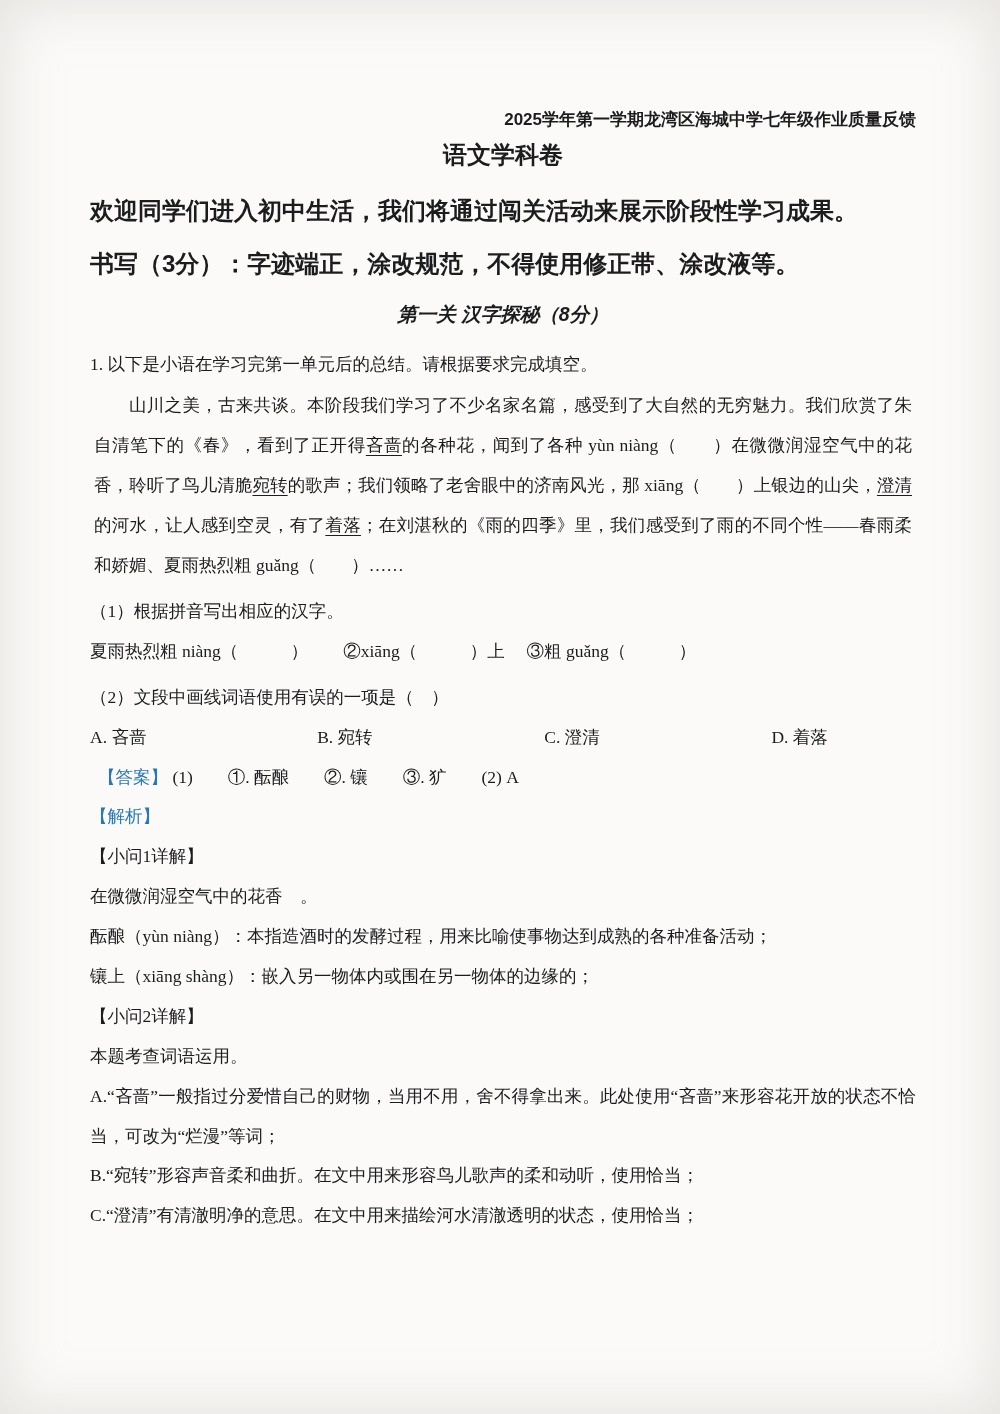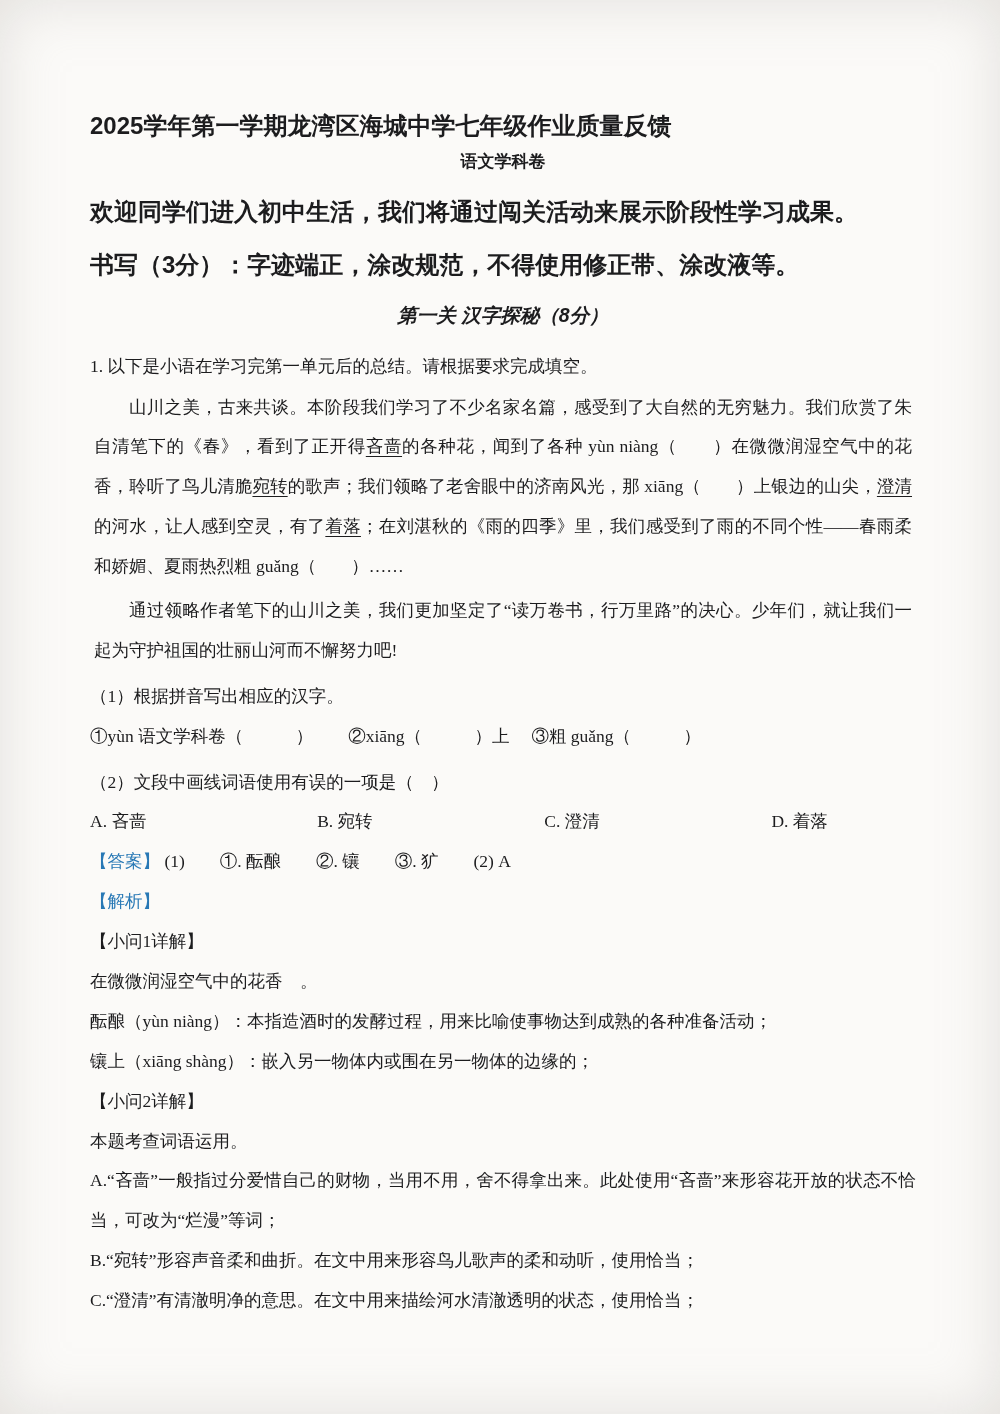--- a/index.html
+++ b/index.html
@@ -14,30 +14,30 @@
     background:#fbfaf8;
     color:#1c1c1e;
     box-shadow:inset 0 0 60px rgba(180,175,168,.35);
     overflow:hidden;
   }
   .content{
     padding:104px 84px 0 90px;
     font-size:17.5px;
   }
   .title-line{
-    text-align:left;
+    text-align:right;
     font-weight:bold;
-    font-size:24px;
+    font-size:17px;
     line-height:1.85;
     font-family:"Liberation Sans","DejaVu Sans",sans-serif;
   }
   .subtitle-line{
     text-align:center;
     font-weight:bold;
-    font-size:17px;
+    font-size:24px;
     line-height:1.7;
     font-family:Liberation Serif, serif;
   }
   .bold-note{
     font-weight:bold;
     font-size:24px;
     margin-top:17px;
     line-height:1.5;
     font-family:"Liberation Sans","DejaVu Sans",sans-serif;
   }
@@ -70,45 +70,44 @@
   .options-row{
     display:grid;
     grid-template-columns:27.5% 27.5% 27.5% 17.5%;
     line-height:2.28;
   }
   u.mark{
     text-decoration:underline;
     text-underline-offset:4px;
   }
   .blue{color:#2878b5;}
-  .answer-line{line-height:2.28;}
+  .answer-line{line-height:2.28;margin-left:8px;}
 </style>
 </head>
 <body>
 
 <div class="page">
   <div class="content">
 
     <div class="title-line">2025学年第一学期龙湾区海城中学七年级作业质量反馈</div>
     <div class="subtitle-line">语文学科卷</div>
 
     <div class="bold-note">欢迎同学们进入初中生活，我们将通过闯关活动来展示阶段性学习成果。</div>
     <div class="bold-note">书写（3分）：字迹端正，涂改规范，不得使用修正带、涂改液等。</div>
 
     <div class="section-title">第一关 汉字探秘（8分）</div>
 
     <div class="stem">1. 以下是小语在学习完第一单元后的总结。请根据要求完成填空。</div>
 
     <div class="passage">
       <p><span>山川之美，古来共谈。本阶段我们学习了不少名家名篇，感受到了大自然的无穷魅力。我们欣赏了朱自清笔下的《春》，看到了正开得</span><u class="mark">吝啬</u><span>的各种花，闻到了各种 yùn niàng（　　）在微微润湿空气中的花香，聆听了鸟儿清脆</span><u class="mark">宛转</u><span>的歌声；我们领略了老舍眼中的济南风光，那 xiāng（　　）上银边的山尖，</span><u class="mark">澄清</u><span>的河水，让人感到空灵，有了</span><u class="mark">着落</u><span>；在刘湛秋的《雨的四季》里，我们感受到了雨的不同个性——春雨柔和娇媚、夏雨热烈粗 guǎng（　　）……</span></p>
-      <p>通过领略作者笔下的山川之美，我们更加坚定了“读万卷书，行万里路”的决心。少年们，就让我们一起为守护祖国的壮丽山河而不懈努力吧!</p>
     </div>
 
     <p class="line sub-label">（1）根据拼音写出相应的汉字。</p>
-    <p class="line">①yùn 语文学科卷（　　　）　　②xiāng（　　　）上　 ③粗 guǎng（　　　）</p>
+    <p class="line">夏雨热烈粗 niàng（　　　）　　②xiāng（　　　）上　 ③粗 guǎng（　　　）</p>
     <p class="line sub-label">（2）文段中画线词语使用有误的一项是（　）</p>
 
     <div class="options-row">
       <span>
         <span>A.</span>
         <span>吝啬</span>
       </span>
       <span>
         <span>B.</span>
         <span>宛转</span>

